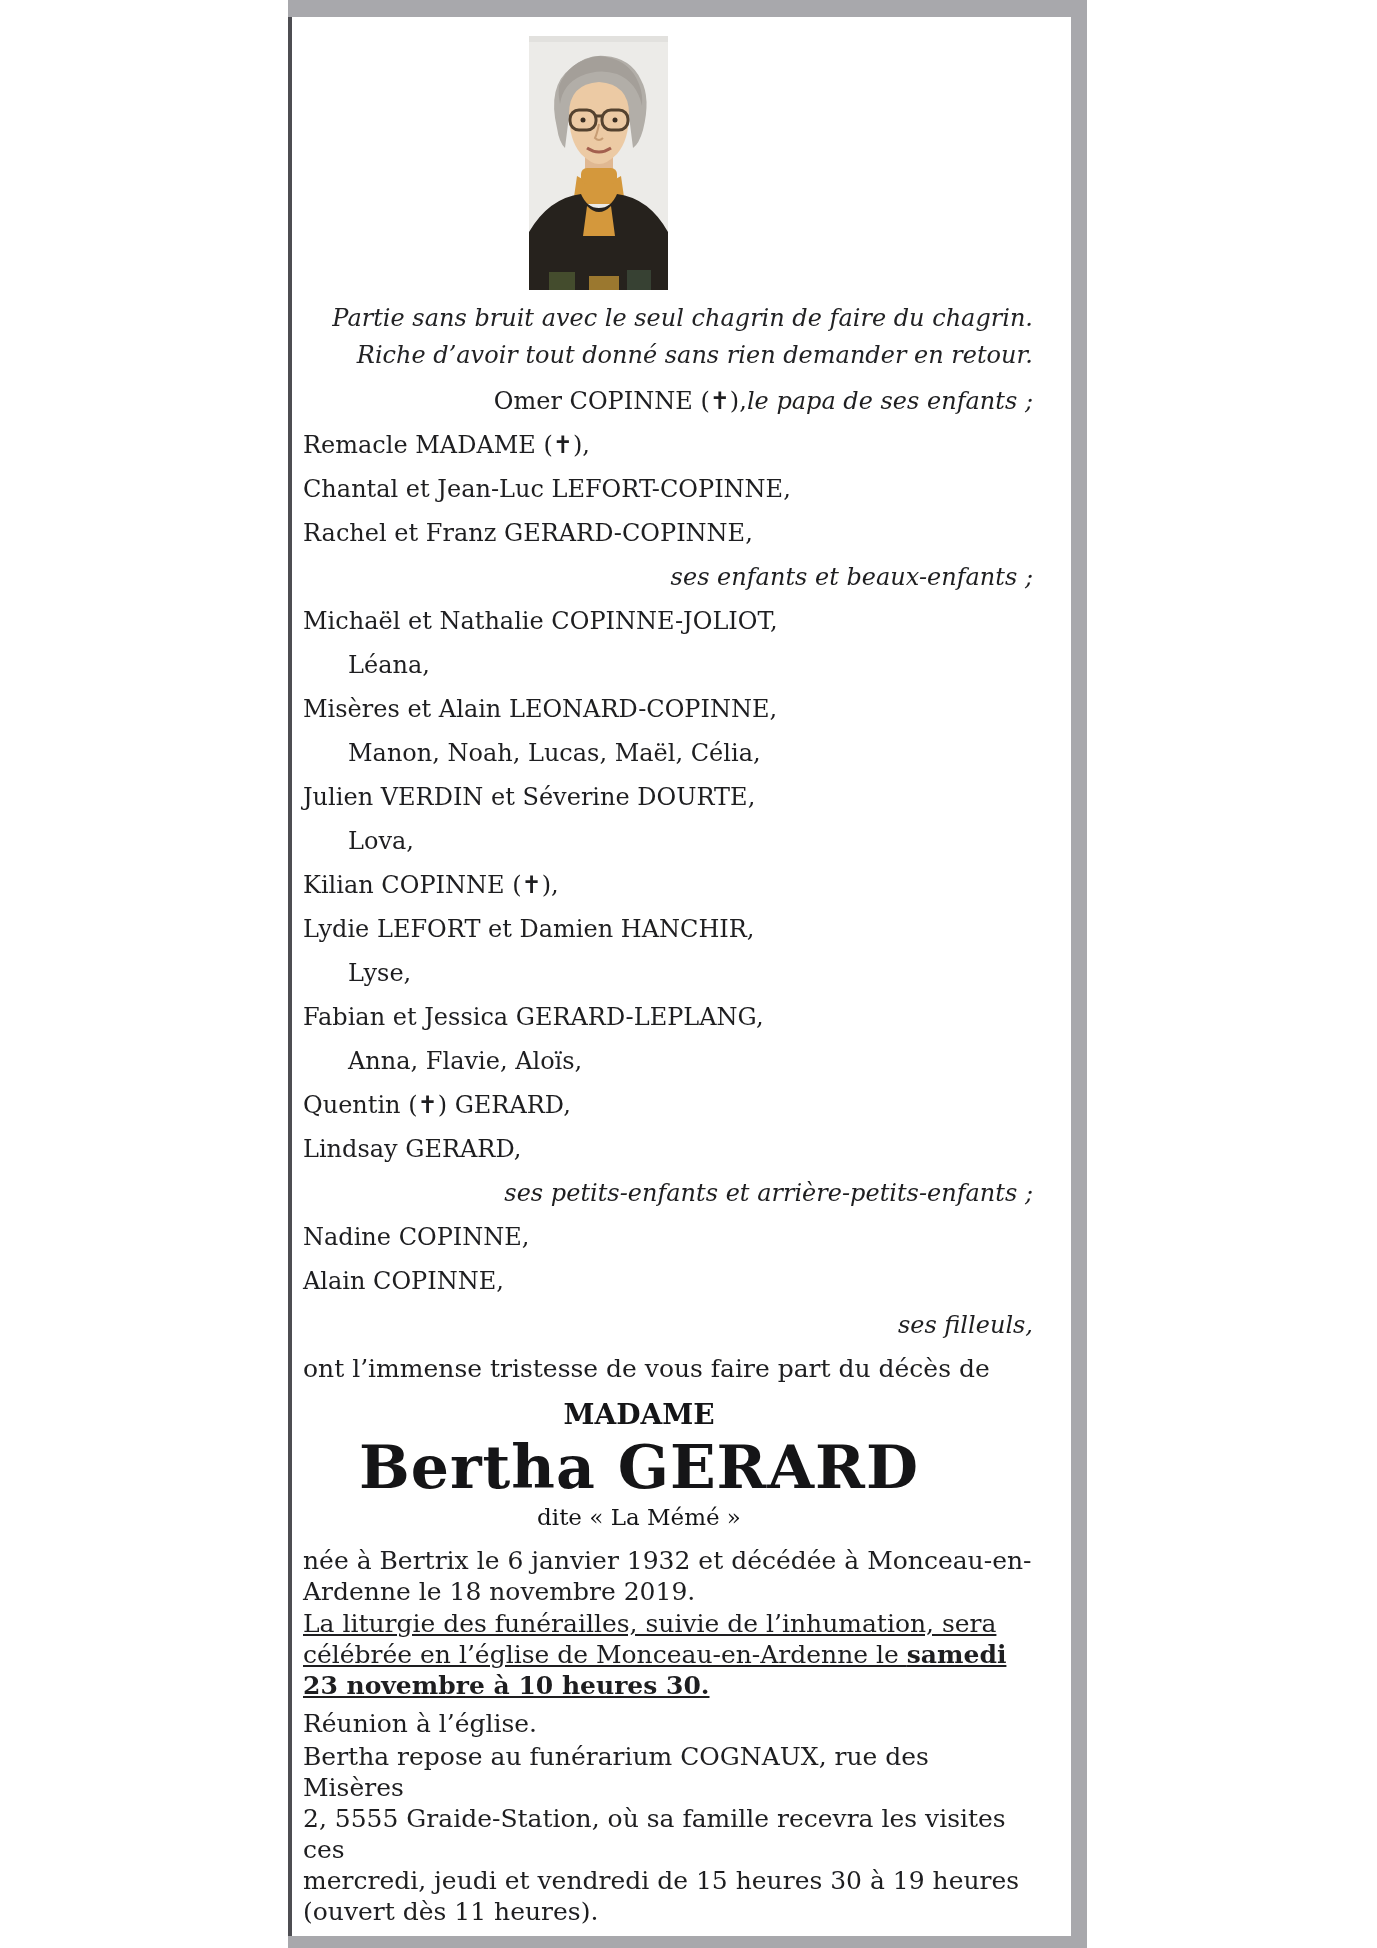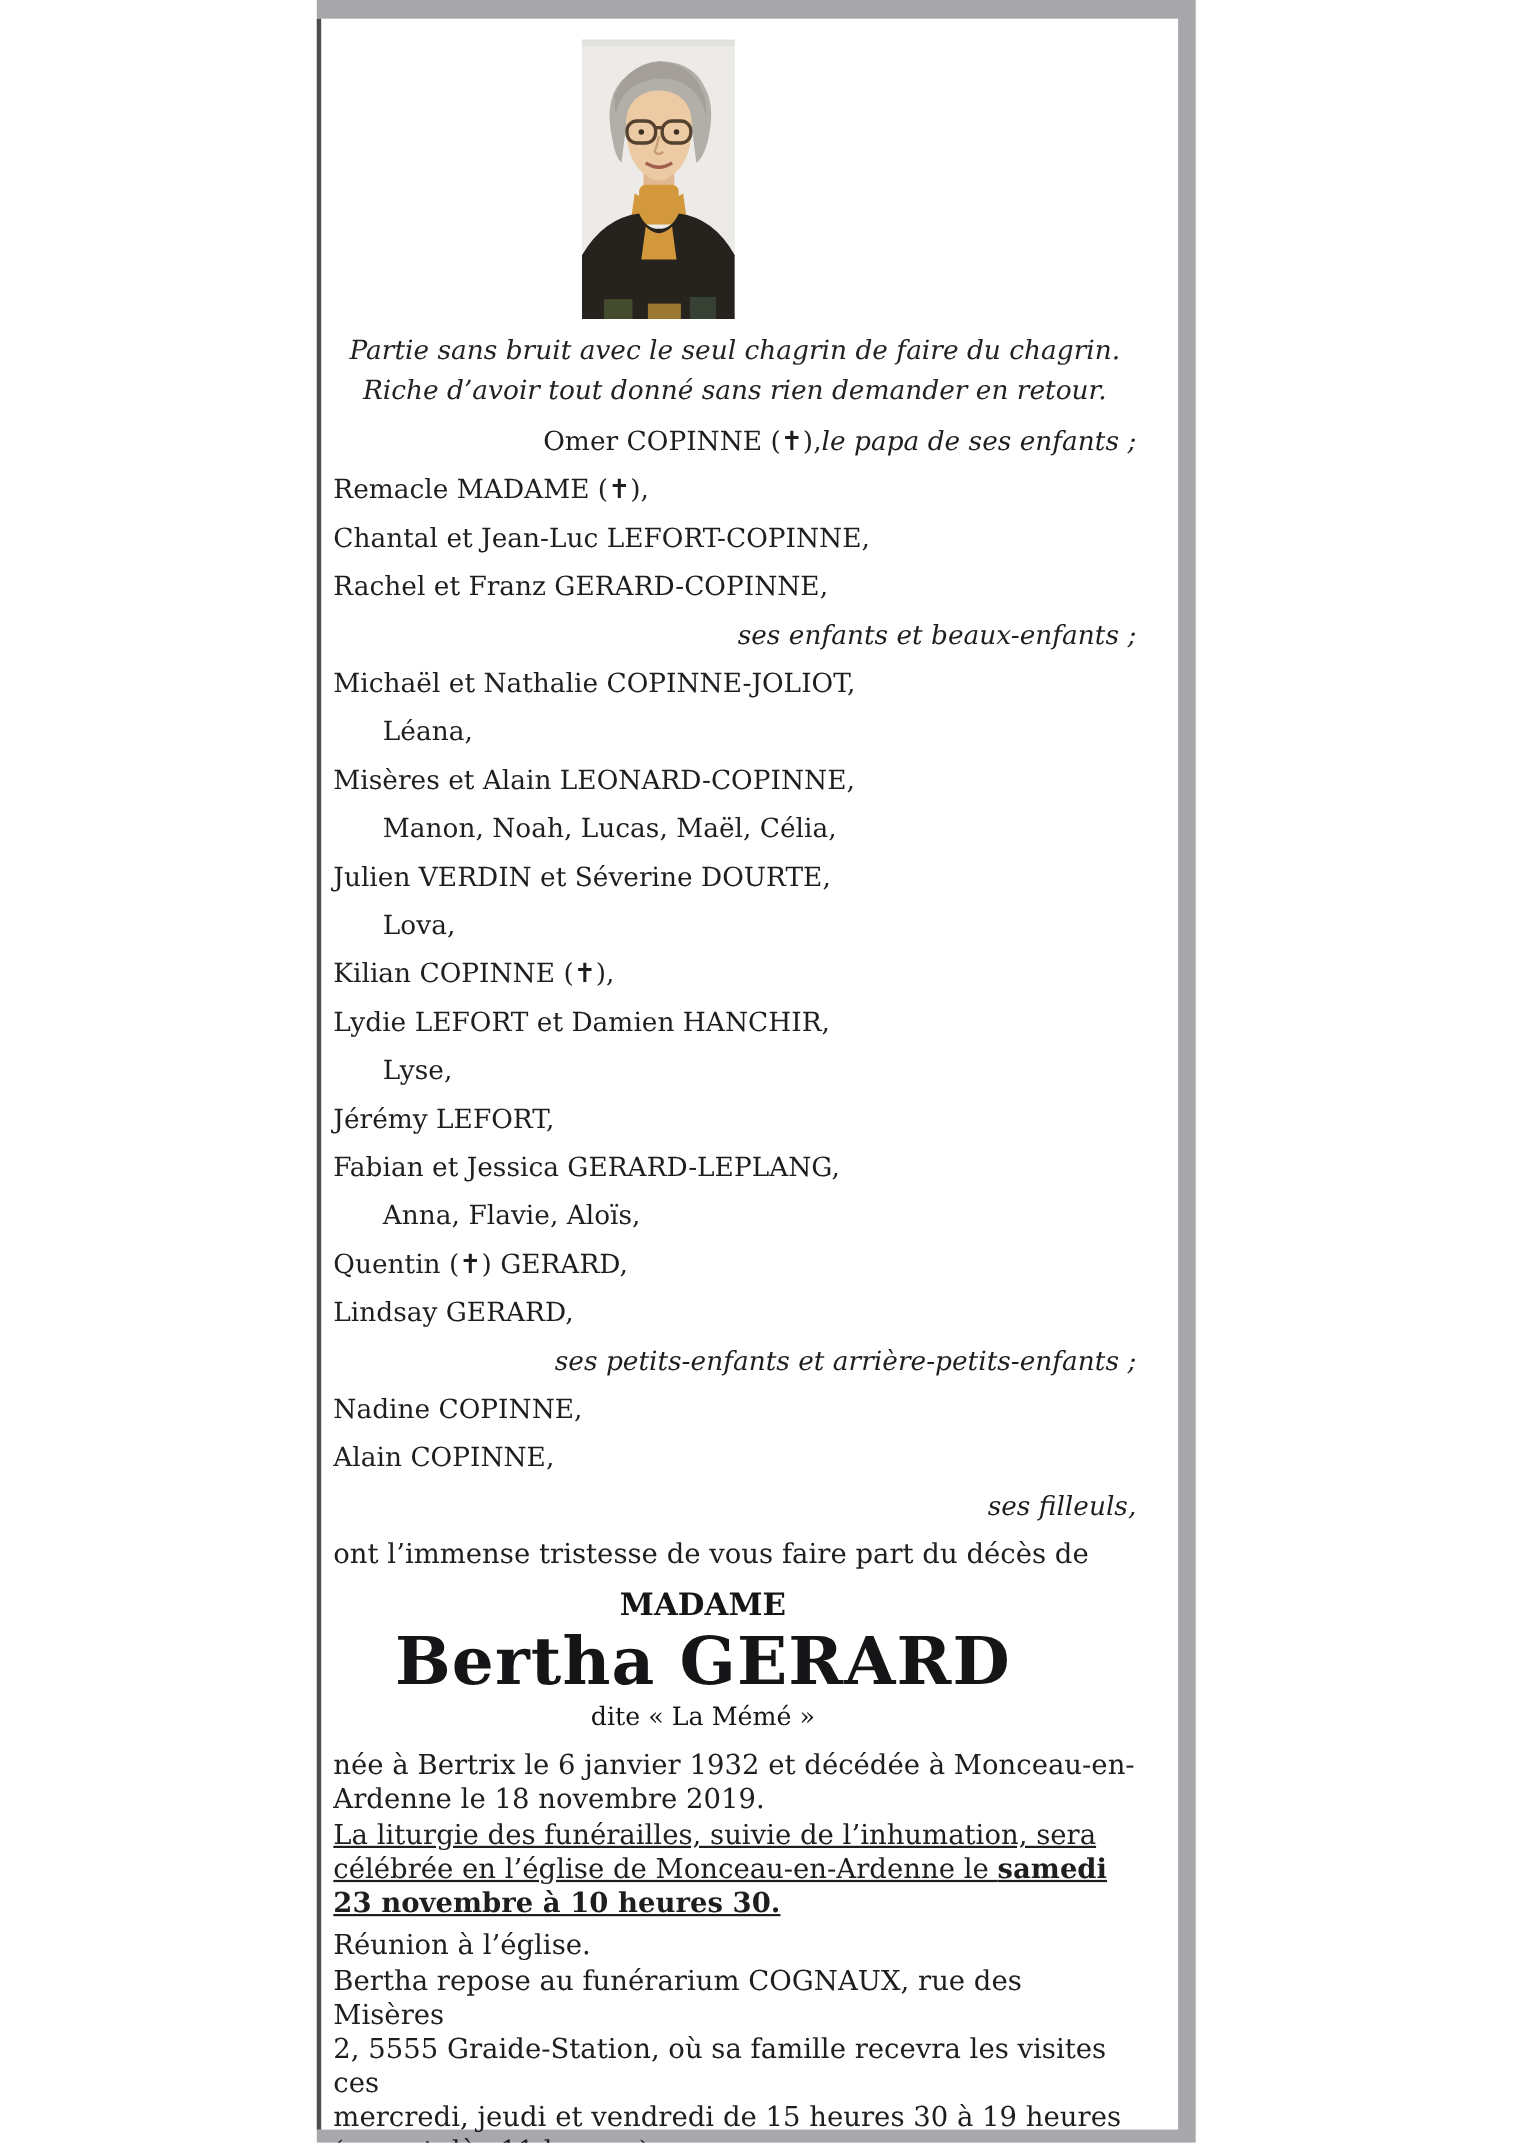--- a/index.html
+++ b/index.html
@@ -17,21 +17,21 @@
     position:absolute;left:0;top:17px;width:783px;height:1919px;
     background:#ffffff;border-left:4px solid #4d4d52;
   }
   .photo{
     position:absolute;left:237px;top:19px;width:139px;height:254px;
     background:#ecebe8;
   }
   .photo svg{display:block;width:100%;height:100%;}
   .quote{
     position:absolute;left:11px;right:38px;top:283px;
-    text-align:center;font-style:italic;font-size:24px;line-height:37px;
+    text-align:right;font-style:italic;font-size:24px;line-height:37px;
     color:#222224;
   }
   .column{
     position:absolute;left:11px;top:362px;width:730px;
     font-size:24px;
   }
   .rel-line{line-height:44px;white-space:nowrap;}
   .rel-line.pair{display:flex;justify-content:flex-end;}
   .rel-line.sub{padding-left:45px;}
   .rel-line.attribution{text-align:right;font-style:italic;}
@@ -103,21 +103,20 @@
           <div class="rel-line attribution">ses enfants et beaux-enfants ;</div>
           <div class="rel-line name">Michaël et Nathalie COPINNE-JOLIOT,</div>
           <div class="rel-line sub">Léana,</div>
           <div class="rel-line name">Misères et Alain LEONARD-COPINNE,</div>
           <div class="rel-line sub">Manon, Noah, Lucas, Maël, Célia,</div>
           <div class="rel-line name">Julien VERDIN et Séverine DOURTE,</div>
           <div class="rel-line sub">Lova,</div>
           <div class="rel-line name">Kilian COPINNE (✝),</div>
           <div class="rel-line name">Lydie LEFORT et Damien HANCHIR,</div>
           <div class="rel-line sub">Lyse,</div>
-          <div class="rel-line name">Jérémy LEFORT,</div>
           <div class="rel-line name">Fabian et Jessica GERARD-LEPLANG,</div>
           <div class="rel-line sub">Anna, Flavie, Aloïs,</div>
           <div class="rel-line name">Quentin (✝) GERARD,</div>
           <div class="rel-line name">Lindsay GERARD,</div>
           <div class="rel-line attribution">ses petits-enfants et arrière-petits-enfants ;</div>
           <div class="rel-line name">Nadine COPINNE,</div>
           <div class="rel-line name">Alain COPINNE,</div>
           <div class="rel-line attribution">ses filleuls,</div>
         </div>
 

